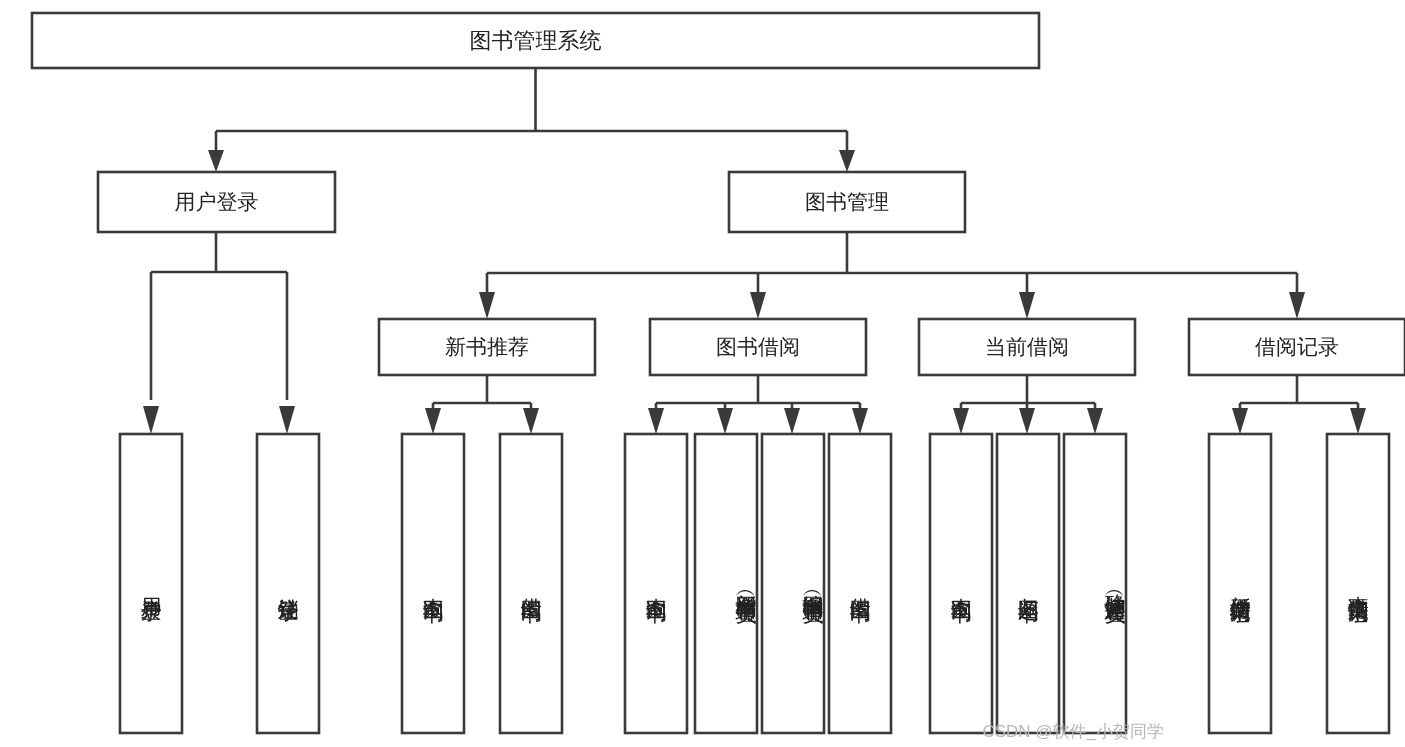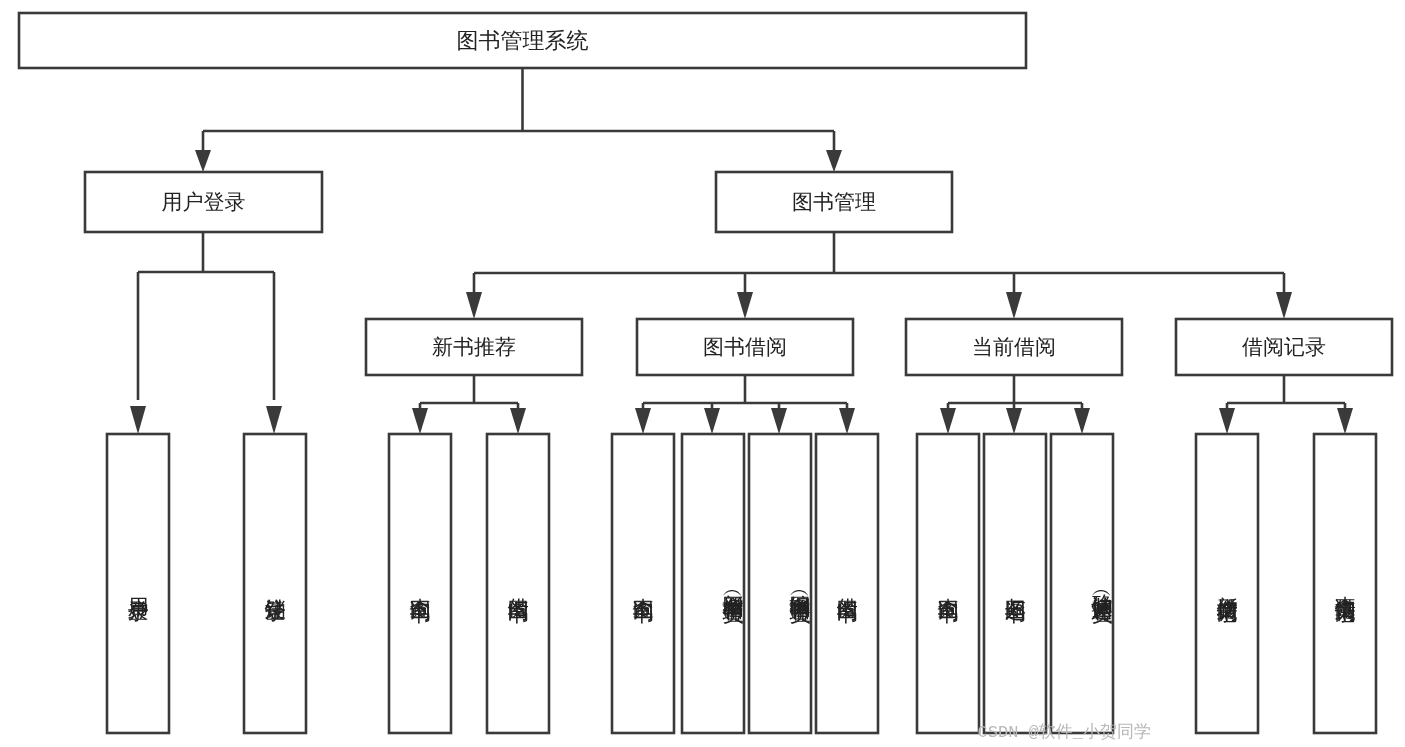--- a/index.html
+++ b/index.html
@@ -9,21 +9,21 @@
   }
   body {
     width: 1405px;
     height: 747px;
     font-family: "Liberation Sans", "DejaVu Sans", sans-serif;
     overflow: hidden;
     position: relative;
   }
   #diagram-root {
     position: absolute;
-    left: 4px;
+    left: 17px;
     top: 0;
     width: 1155px;
     height: 747px;
   }
   svg.flow {
     display: block;
     width: 1405px;
     height: 747px;
   }
   .node-rect {
@@ -62,21 +62,21 @@
     letter-spacing: 1.5px;
     text-align: center;
     white-space: nowrap;
     pointer-events: none;
     user-select: none;
   }
   .watermark {
     position: absolute;
     right: 8px;
     bottom: 4px;
-    font-family: Liberation Mono, monospace;
+    font-family: Liberation Sans, sans-serif;
     font-size: 17px;
     color: #b8b8b8;
     white-space: nowrap;
     user-select: none;
   }
 </style>
 </head>
 <body>
 
 <div id="diagram-root">

